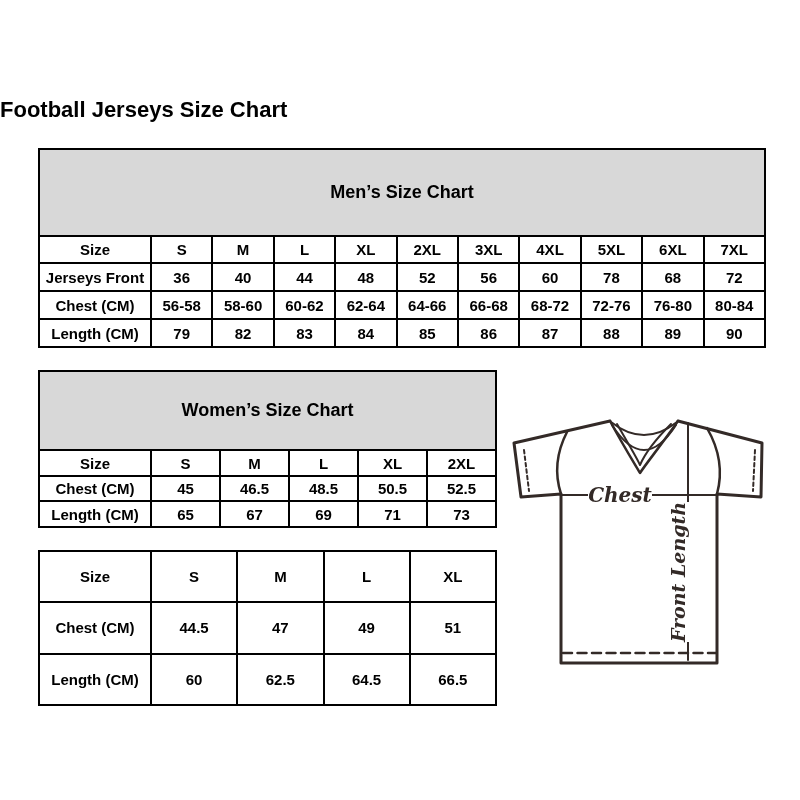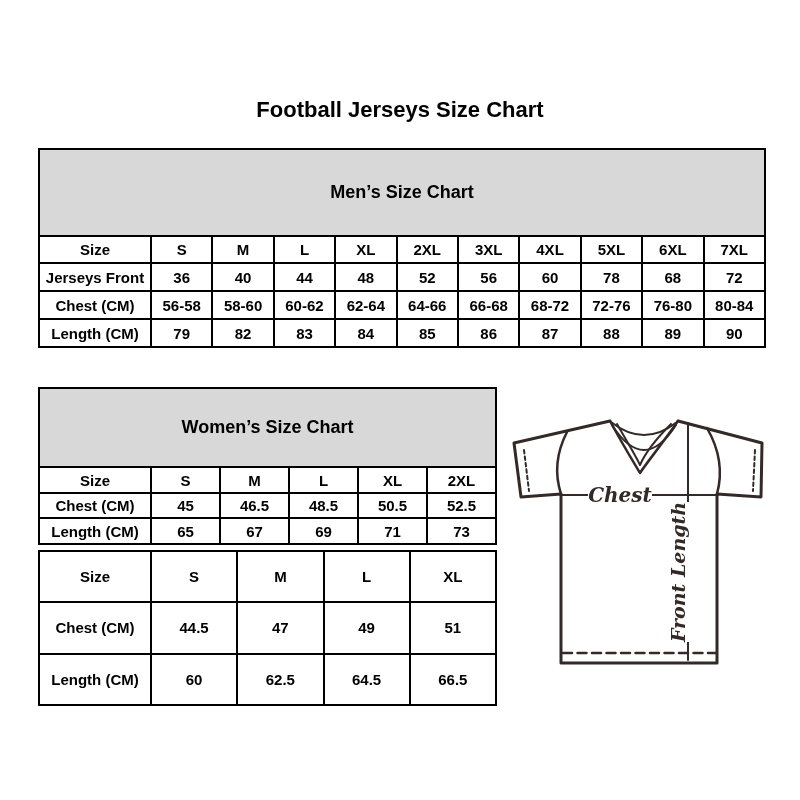--- a/index.html
+++ b/index.html
@@ -3,38 +3,38 @@
 <meta charset="utf-8">
 <style>
   html,body{margin:0;padding:0;}
   body{
     width:800px;height:800px;position:relative;background:#ffffff;
     font-family:"Liberation Sans", sans-serif;color:#000;
     overflow:hidden;
   }
   .page-title{
     position:absolute;left:0;top:97px;width:800px;
-    text-align:center;font-size:22px;font-weight:bold;color:#000;
+    font-size:22px;font-weight:bold;color:#000;
   }
   .tbl-wrap{position:absolute;}
   .tbl-wrap table{
     width:100%;height:100%;border-collapse:collapse;table-layout:fixed;
     font-family:"Liberation Sans", sans-serif;
   }
   .tbl-wrap col.label-col{width:112px;}
   .tbl-wrap th.tbl-title{
     background:#d8d8d8;border:2px solid #000;
     font-size:18px;font-weight:bold;text-align:center;padding:18px;
   }
   .tbl-wrap td{
     border:2px solid #000;text-align:center;vertical-align:middle;
     font-size:15px;font-weight:bold;padding:0;background:#fff;
   }
   #mens-table{left:38px;top:148px;width:728px;height:200px;}
-  #womens-table{left:38px;top:370px;width:459px;height:158px;margin-top:17px;}
+  #womens-table{left:38px;top:370px;width:459px;height:158px;}
   #youth-table{left:38px;top:550px;width:459px;height:156px;}
   #jersey{position:absolute;left:505px;top:400px;width:280px;height:290px;}
   .measure-text{
     font-family:"DejaVu Serif", serif;
     font-style:italic;font-weight:bold;fill:#332a27;
   }
 </style>
 </head>
 <body>
 

